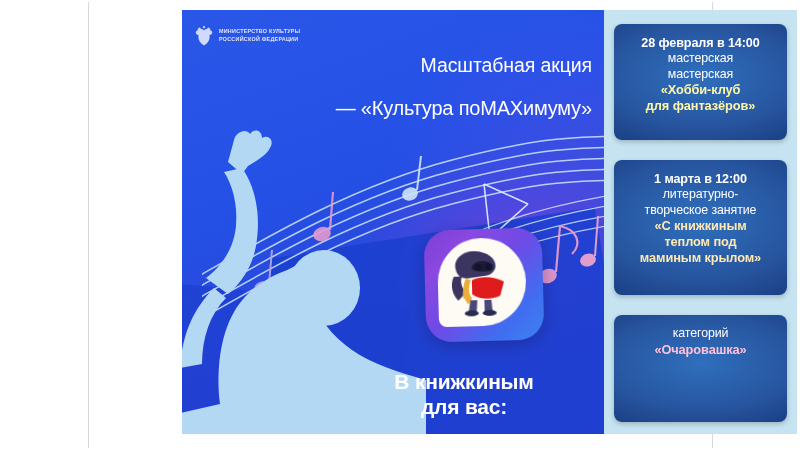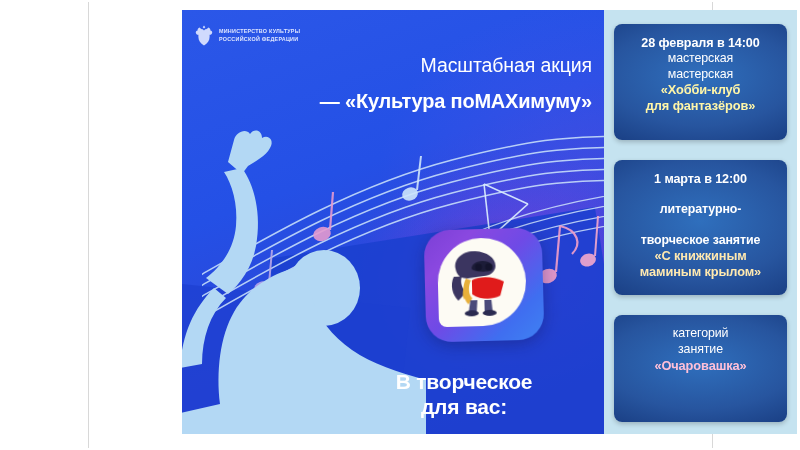--- a/index.html
+++ b/index.html
@@ -105,23 +105,23 @@
     color: #ffffff;
     font-size: 19.5px;
     line-height: 1.17;
     font-weight: 400;
     letter-spacing: -0.1px;
   }
   #headline .l3 {
     color: #ffffff;
     font-size: 20px;
     line-height: 1.2;
-    font-weight: 700;
+    font-weight: 400;
     letter-spacing: -0.2px;
-    margin-top: 12px;
+    margin-top: 19px;
   }
 
   
   #dancer { position: absolute; left: -6px; top: 118px; width: 250px; height: 306px; z-index: 5; }
   
   #staff  { position: absolute; left: 20px; top: 120px; width: 402px; height: 200px; z-index: 4; }
   #staff2 { position: absolute; left: 250px; top: 150px; width: 180px; height: 190px; z-index: 4; }
 
   
   #badge {
@@ -186,21 +186,21 @@
     line-height: 1.28;
     letter-spacing: -0.1px;
   }
   .event-card .kind {
     color: #ffffff;
     font-size: 12.4px;
     font-weight: 400;
     line-height: 1.26;
     letter-spacing: -0.1px;
   }
-  .event-card .kind.strong { font-weight: 700; margin-top: 15px; }
+  .event-card .kind.strong { font-weight: 400; }
   .event-card .title {
     font-size: 12.8px;
     font-weight: 700;
     line-height: 1.26;
     letter-spacing: -0.1px;
   }
   .c1 .title { color: #fff6a8; }
   .c2 .title { color: #ffe9b0; }
   .c3 .title { color: #ffc0d8; }
 
@@ -310,46 +310,46 @@
               <path d="M30 46 C 26 50, 25 56, 27 60" stroke="#e8b03a" stroke-width="3" fill="none"></path>
               <path d="M32 62 L 30 74 L 38 74 L 39 62 Z" fill="#4a4a7a"></path>
               <path d="M46 62 L 46 74 L 54 74 L 53 62 Z" fill="#4a4a7a"></path>
               <ellipse cx="33" cy="75" rx="7" ry="3" fill="#2a2a50"></ellipse>
               <ellipse cx="51" cy="75" rx="7" ry="3" fill="#2a2a50"></ellipse>
             </g>
           </svg>
         </div>
 
         <div id="tagline">
-          <div>В творческое</div>
+          <div>В книжкиным</div>
           <div>для вас:</div>
         </div>
       </div>
 
       <div id="right-panel">
 
         <div id="card-1" class="event-card c1">
           <div class="when">28 февраля в 14:00</div>
           <div class="kind">мастерская</div>
           <div class="kind">мастерская</div>
           <div class="title">«Хобби-клуб</div>
           <div class="title">для фантазёров»</div>
         </div>
 
         <div id="card-2" class="event-card c2">
           <div class="when">1 марта в 12:00</div>
           <div class="kind strong">литературно-</div>
           <div class="kind strong">творческое занятие</div>
           <div class="title">«С книжкиным</div>
+          <div class="title">теплом под</div>
           <div class="title">маминым крылом»</div>
         </div>
 
         <div id="card-3" class="event-card c3">
           <div class="kind">категорий</div>
-          <div class="kind">занятие</div>
           <div class="title">«Очаровашка»</div>
         </div>
 
       </div>
 
     </div>
   </div>
 </div>
 
 </body></html>

